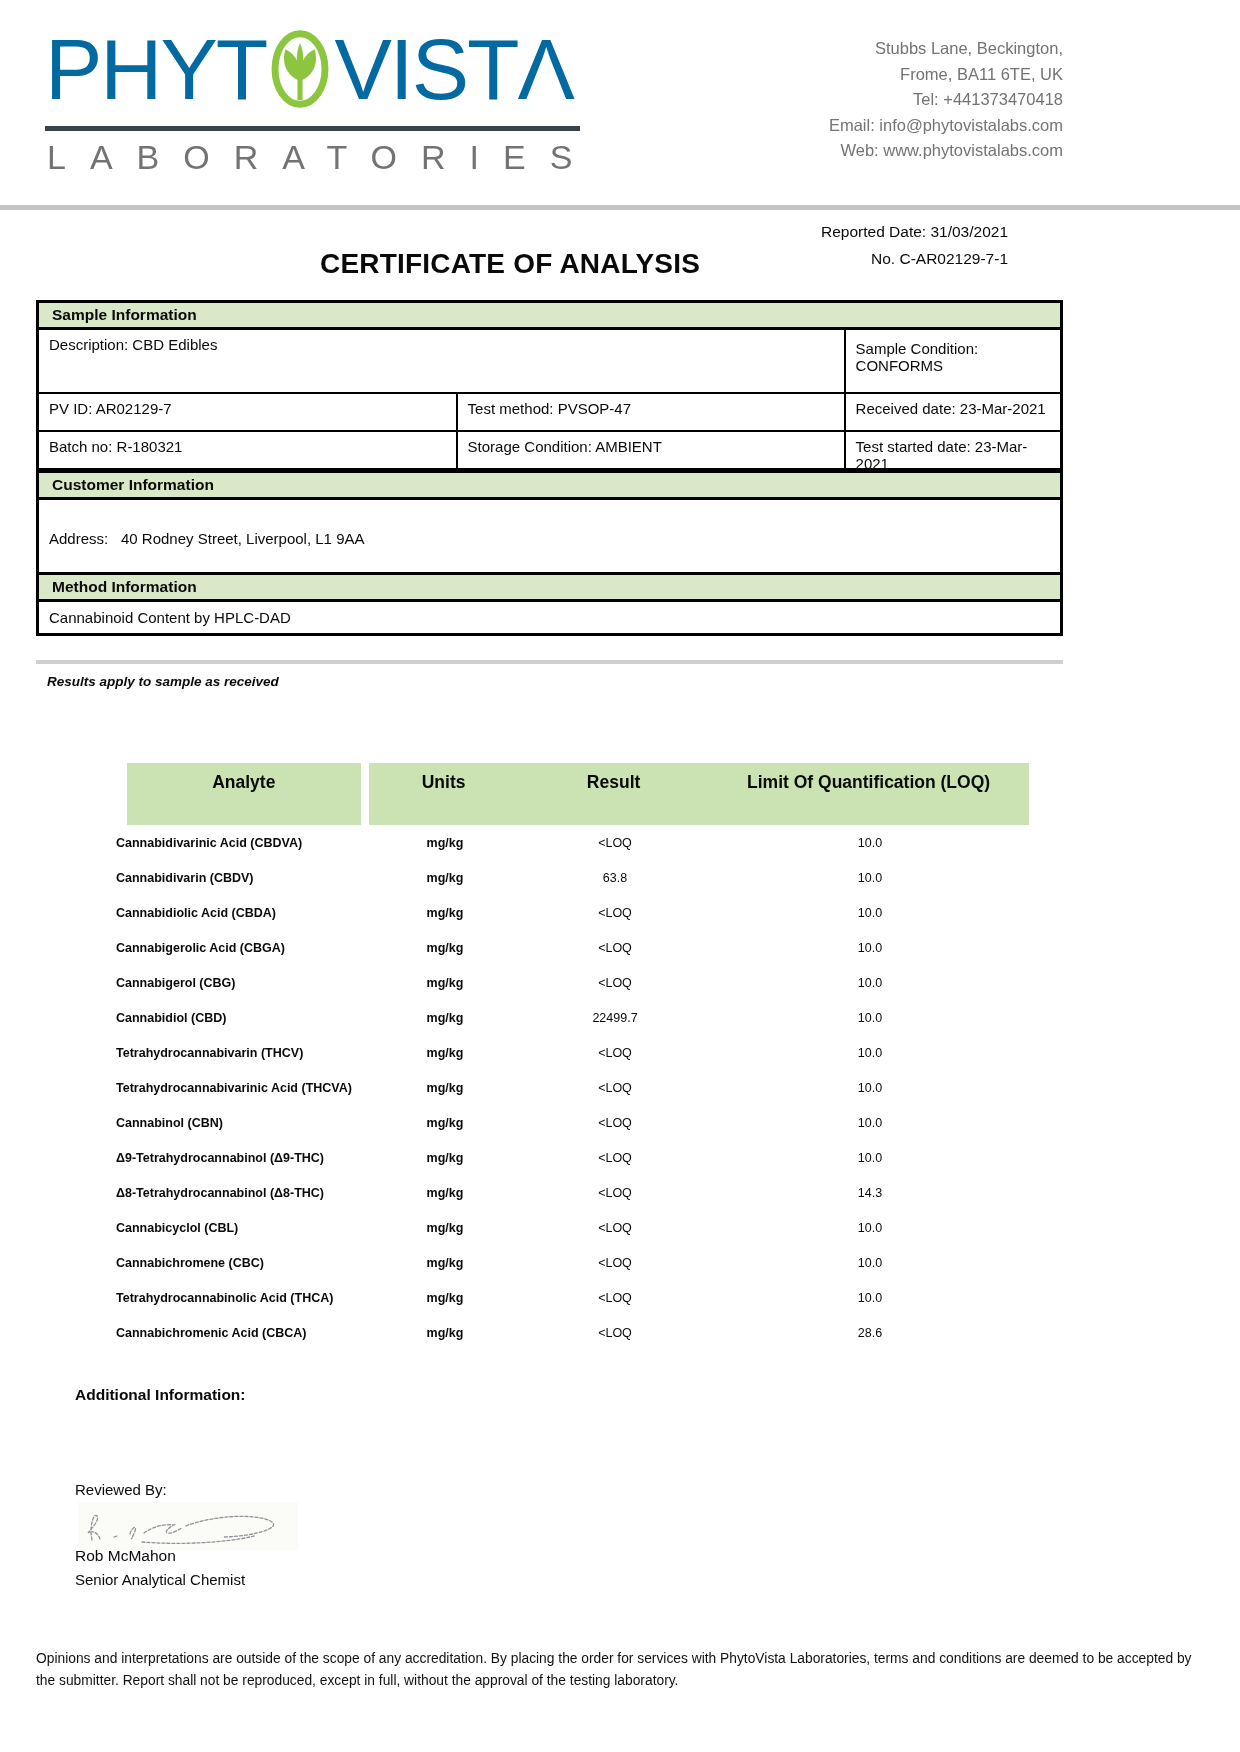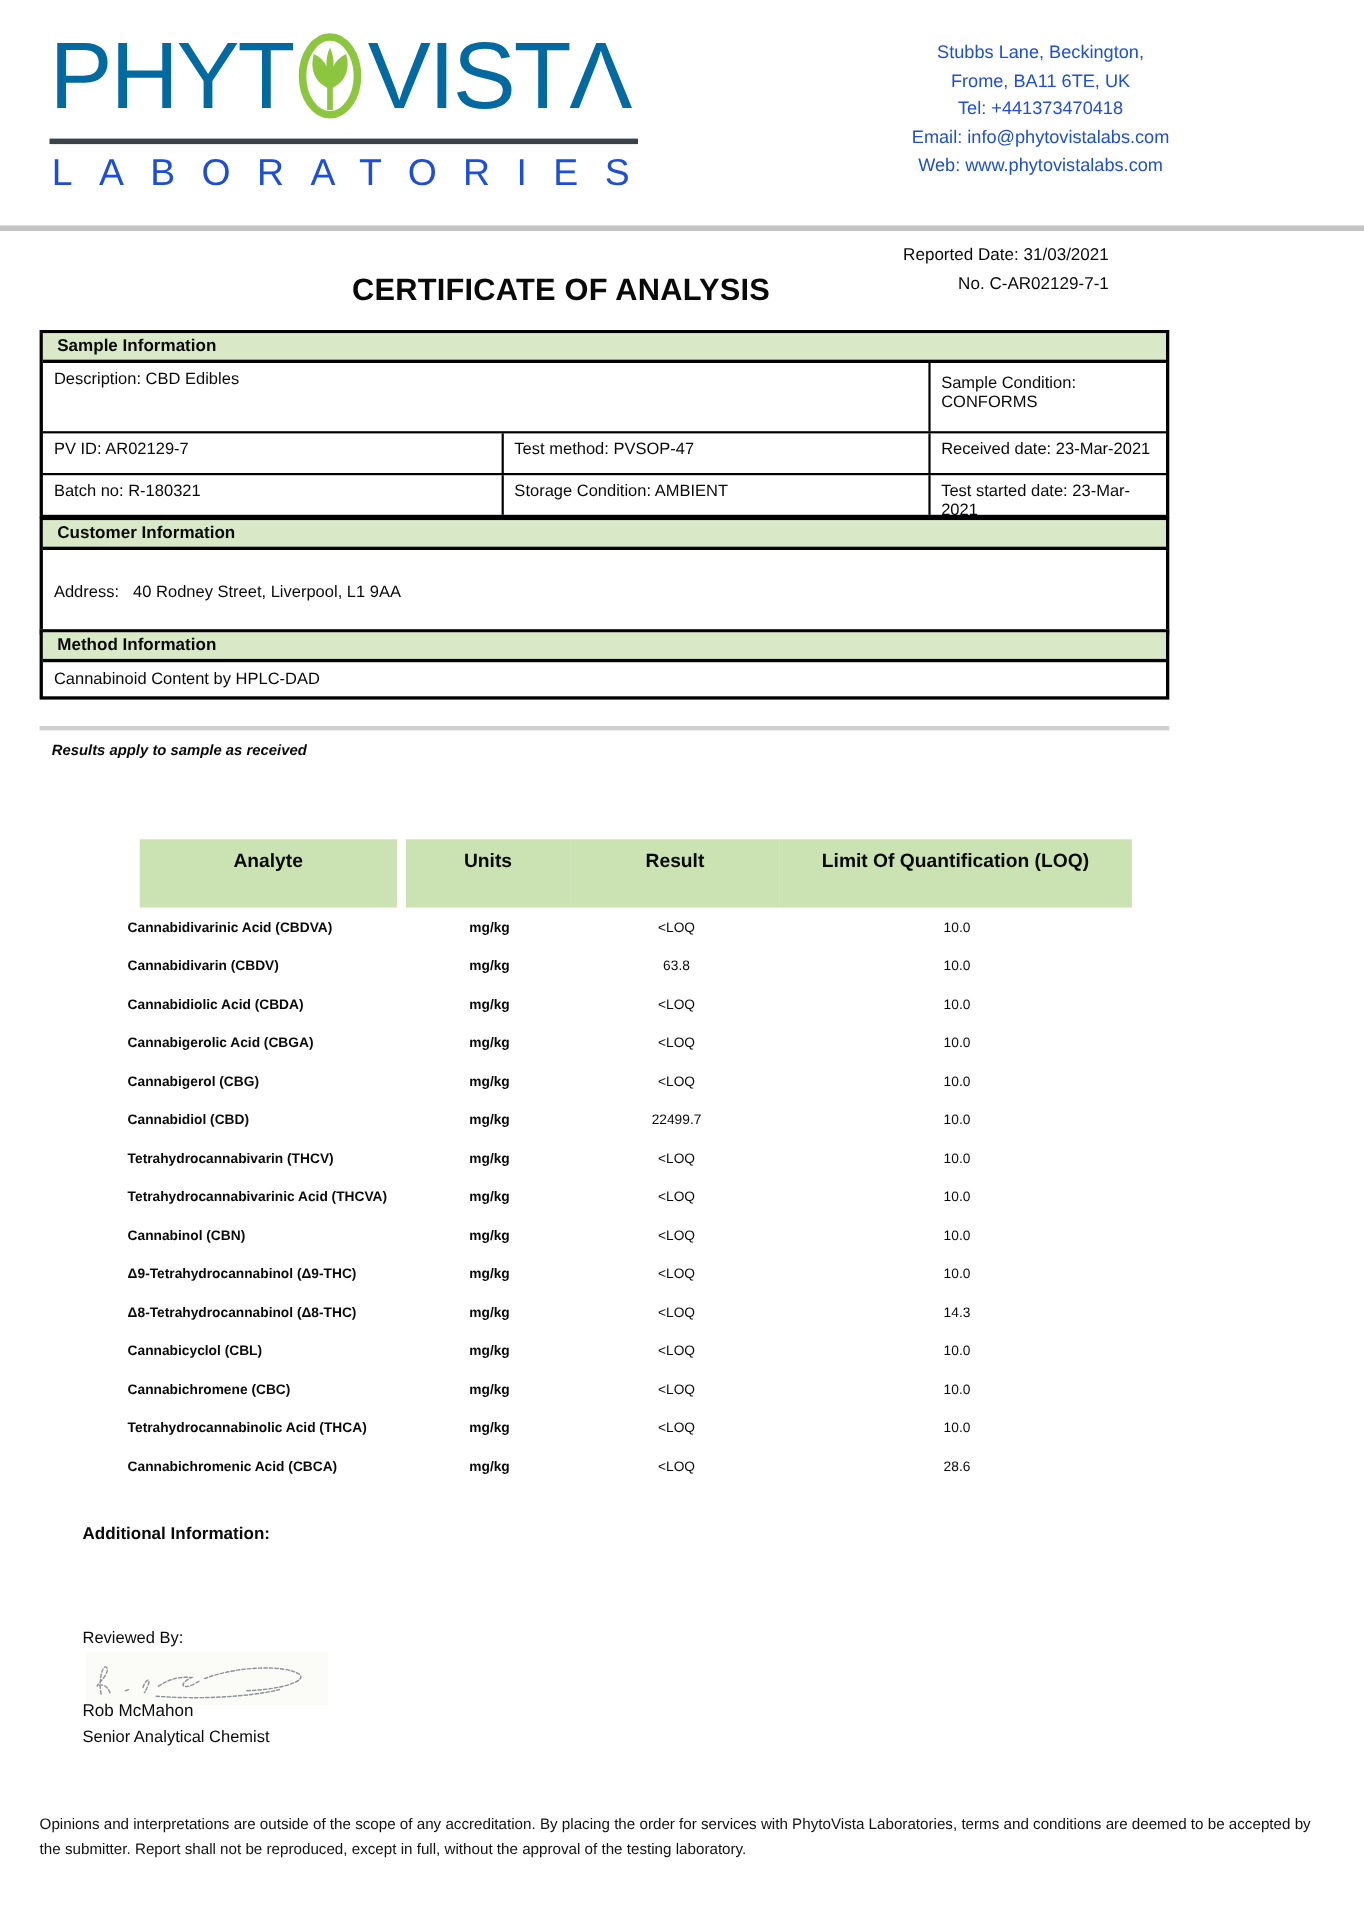--- a/index.html
+++ b/index.html
@@ -4,23 +4,23 @@
 <style>
   html,body { margin:0; padding:0; background:#ffffff; }
   body { font-family:"Liberation Sans", sans-serif; color:#0a0a0a; }
   .page { position:relative; width:1240px; height:1752px; background:#fff; overflow:hidden; }
 
   
   .logo-row { position:absolute; left:45px; top:26px; display:flex; align-items:center; }
   .logo-txt { font-size:86px; line-height:86px; letter-spacing:-2px; color:#0369a1; font-weight:400; }
   .leaf { width:62px; height:86px; margin:0 3px; }
   .logo-rule { position:absolute; left:45px; top:126px; width:535px; height:5px; background:#39434C; }
-  .logo-sub { position:absolute; left:47px; top:138px; font-size:34px; letter-spacing:24px; color:#1d4ed8; }
-
-  .contact { position:absolute; top:36px; right:177px; text-align:center; font-size:16.5px; line-height:25.5px; color:#1d4ed8; }
+  .logo-sub { position:absolute; left:47px; top:138px; font-size:34px; letter-spacing:24px; color:#737373; }
+
+  .contact { position:absolute; top:36px; right:177px; text-align:right; font-size:16.5px; line-height:25.5px; color:#737373; }
 
   .gray-rule { position:absolute; left:0; top:205px; width:1240px; height:5px; background:#C4C4C4; }
 
   .coa-title { position:absolute; left:0; top:248px; width:1020px; text-align:center; font-size:28px; font-weight:bold; letter-spacing:0.2px; }
   .report-block { position:absolute; top:218px; right:232px; text-align:right; font-size:15.5px; line-height:27px; }
 
   
   .sec { position:absolute; left:36px; width:1027px; border:3px solid #000; box-sizing:border-box; background:#fff; }
   .sec-bar { background:#D9E9C7; border-bottom:3px solid #000; font-weight:bold; font-size:15.5px; padding:3px 0 3px 13px; }
   .cellpad { padding:6px 0 0 10px; font-size:15px; }

